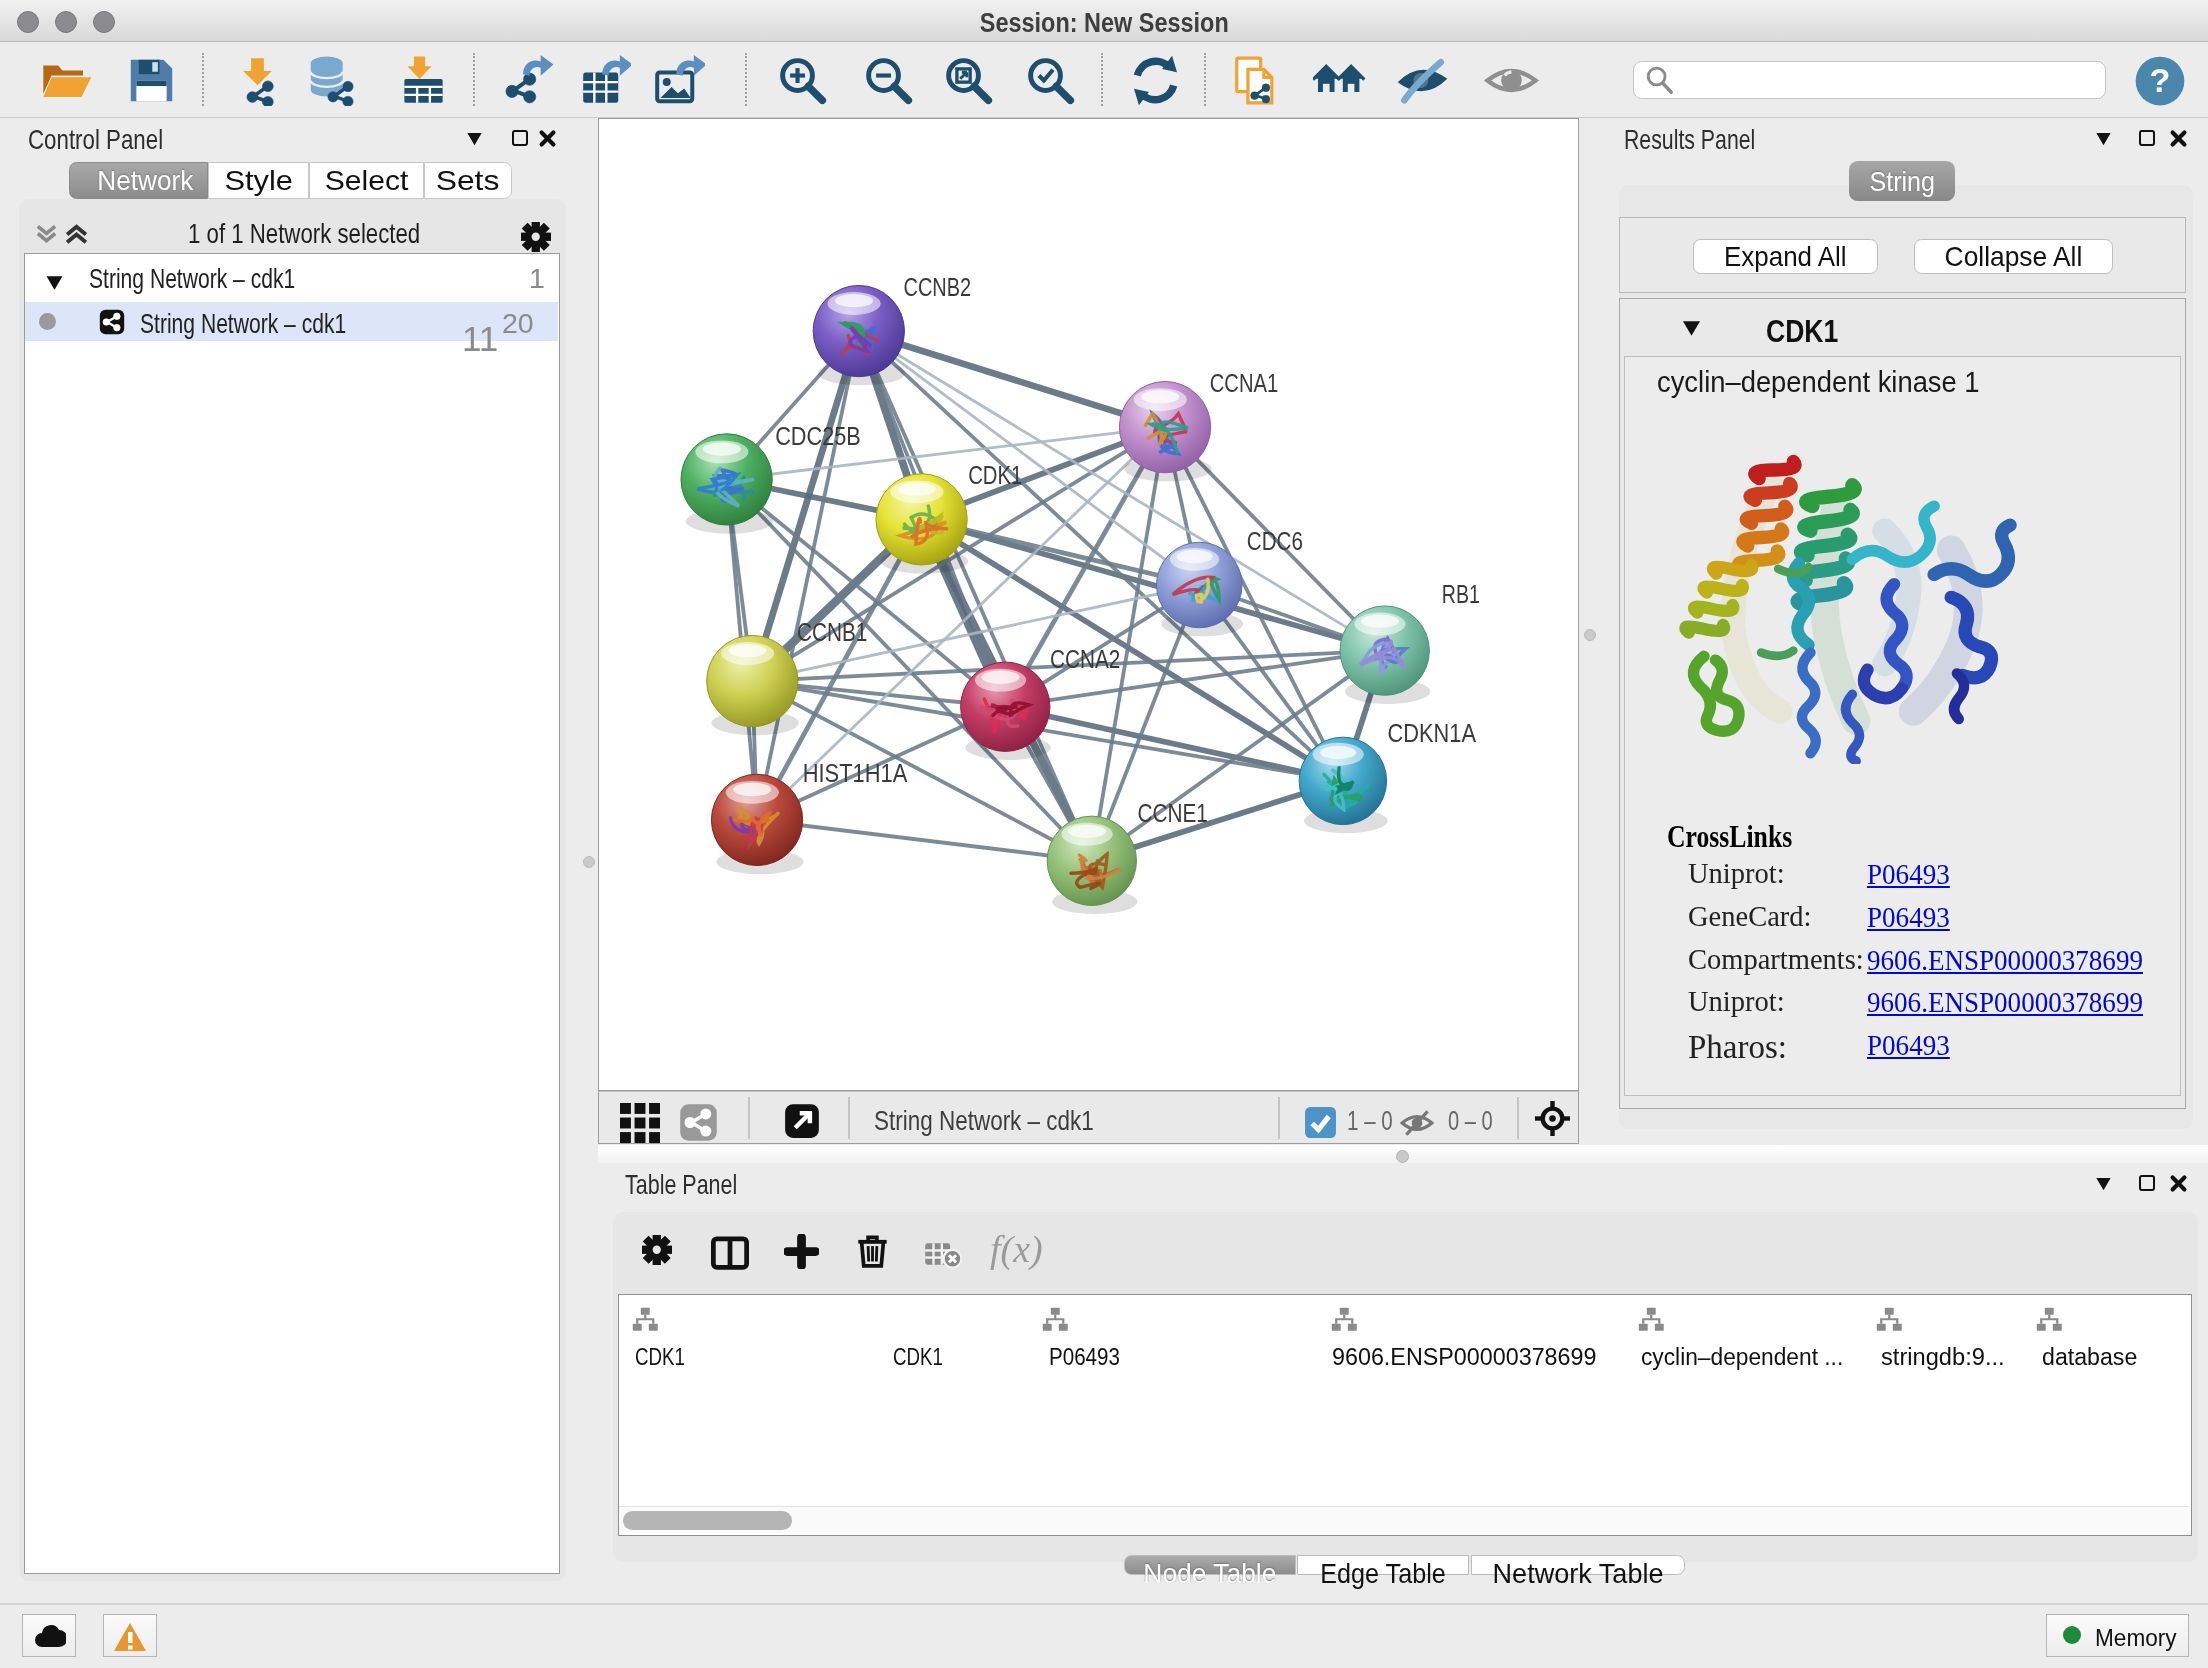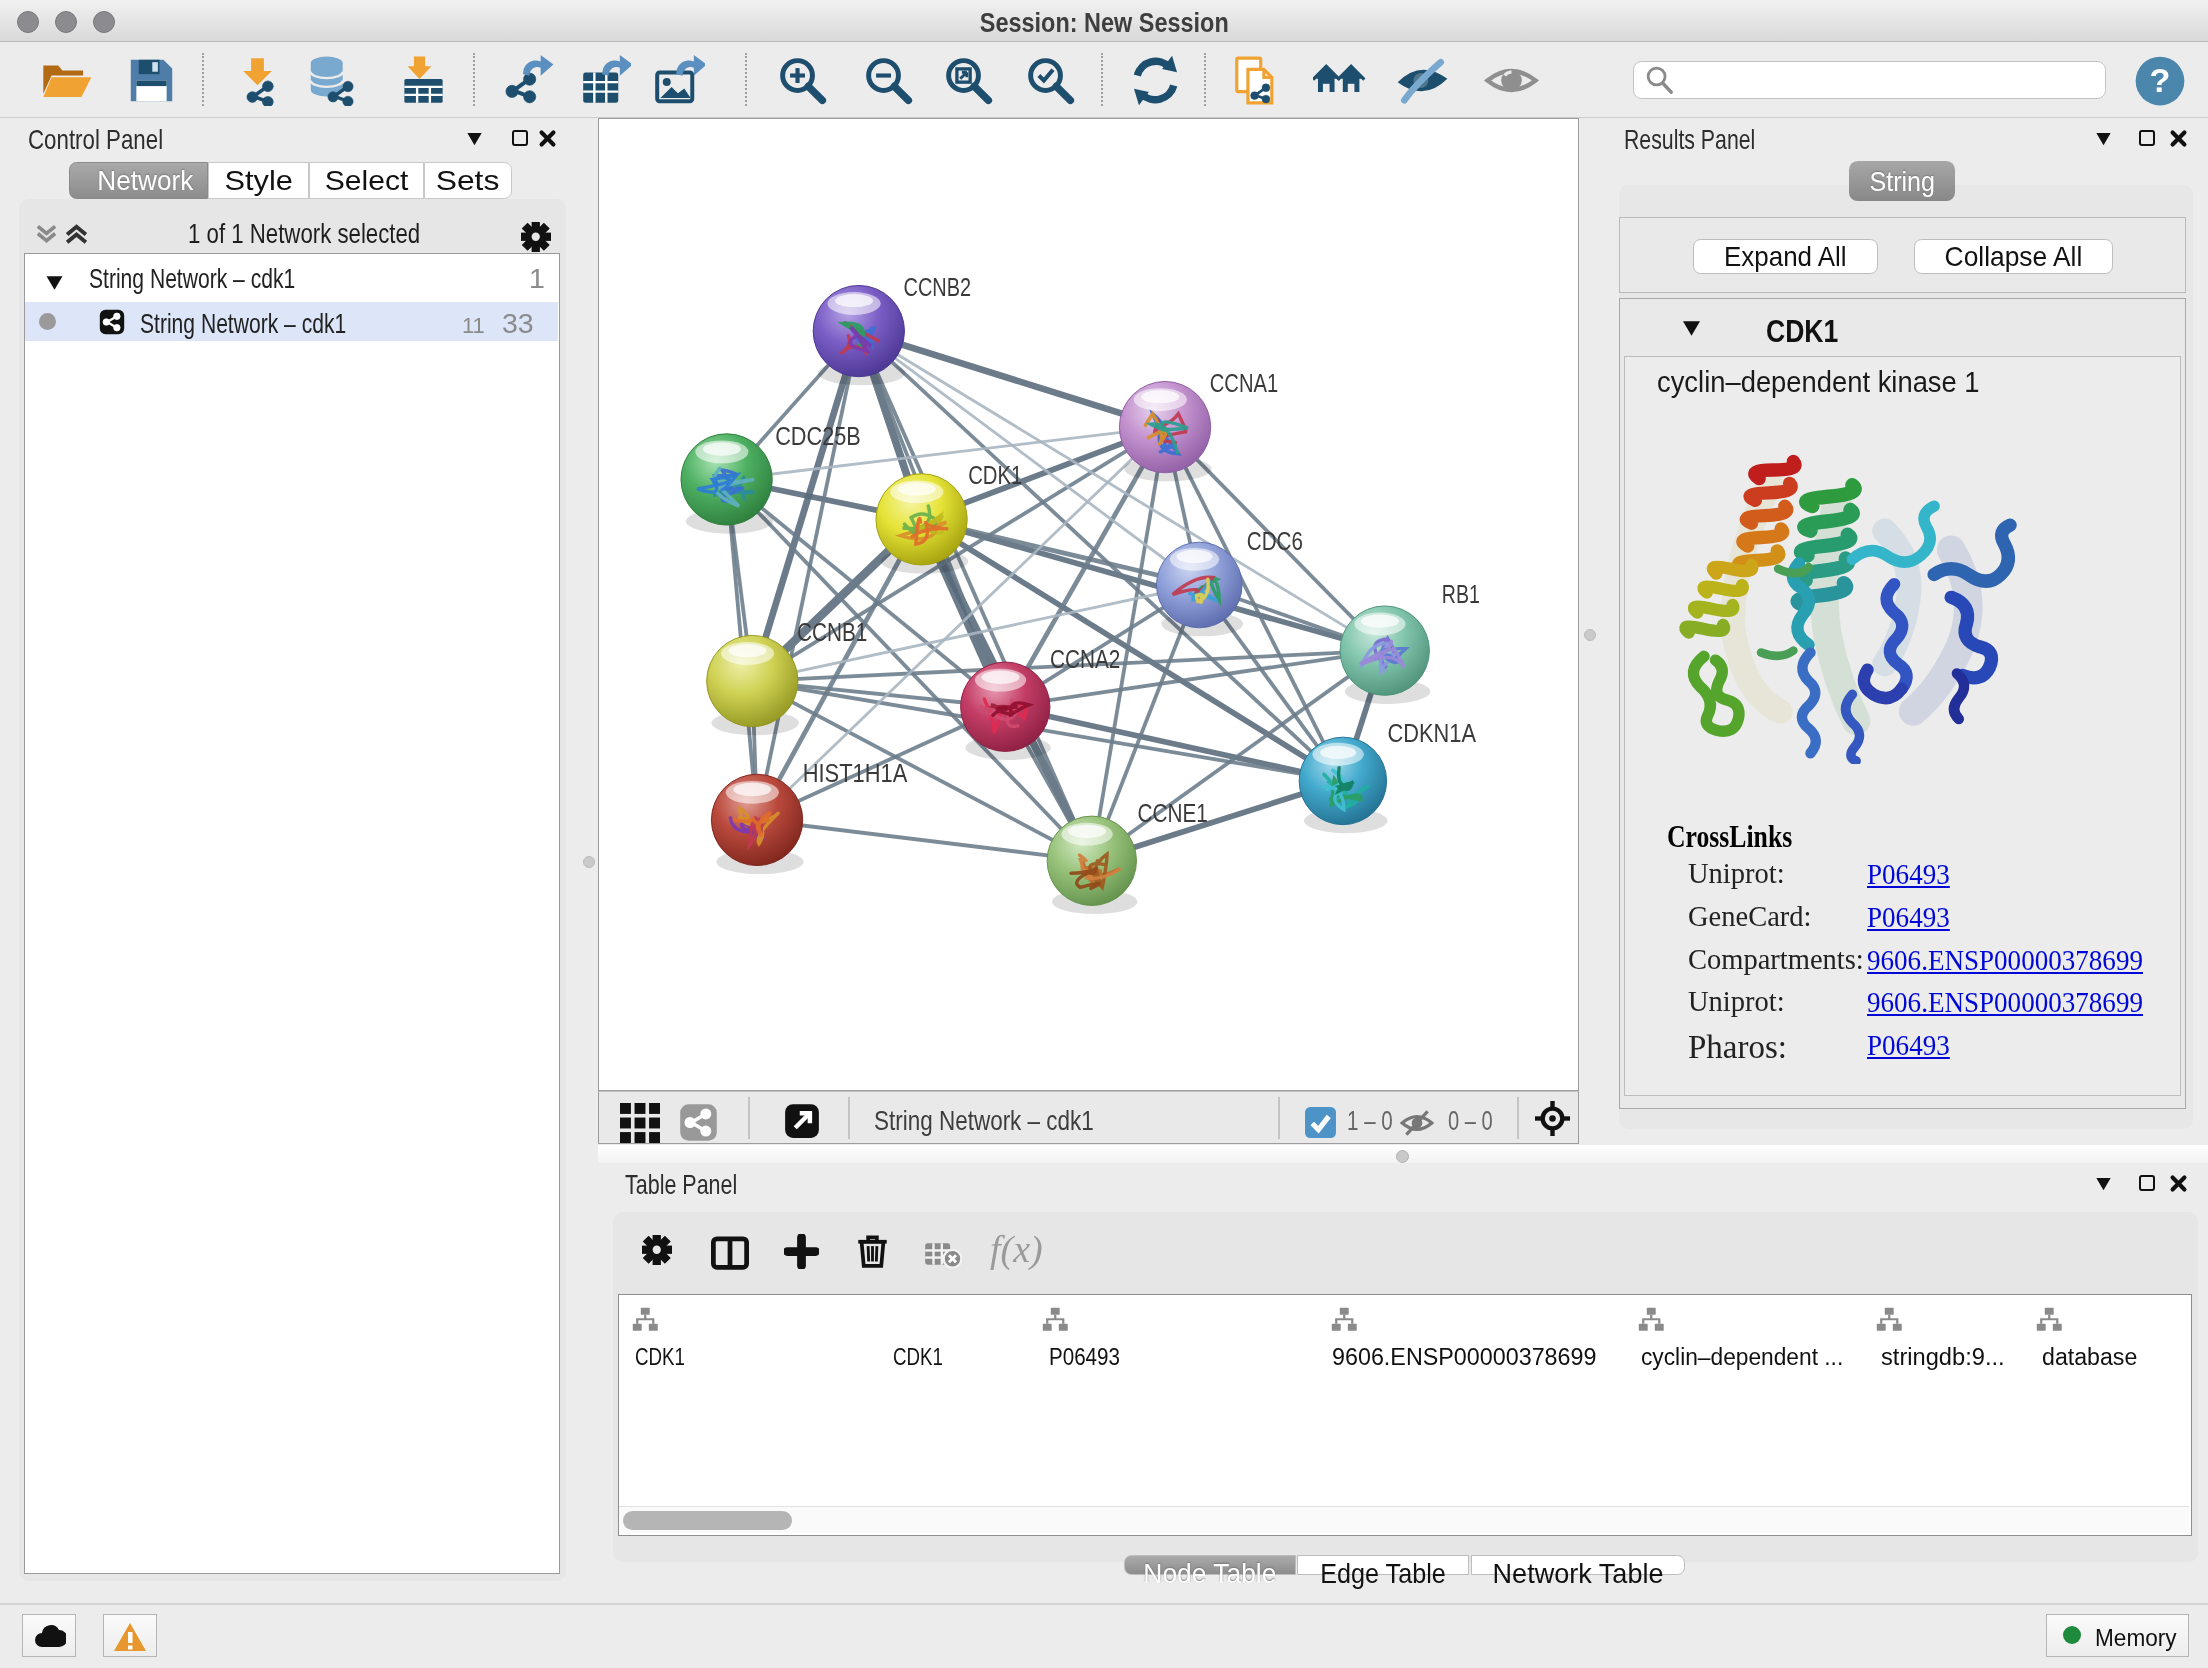--- a/index.html
+++ b/index.html
@@ -267,22 +267,22 @@
       <circle r="11" fill="#111"></circle>
       <circle r="4.5" fill="#e6e6e6"></circle>
     </g>
   </svg>
 
 <div id="netlist">
   <div class="abs" id="m_row1" style="transform:scaleX(0.7395); transform-origin:0 50%; left:64px; top:7.6px; font-size:28.5px; white-space:nowrap;">String Network – cdk1</div>
   <div class="abs" style="left:504px; top:7.6px; font-size:28.5px; color:#8b8b8b;">1</div>
   <div id="row2">
     <div class="abs" id="m_row2" style="transform:scaleX(0.7395); transform-origin:0 50%; left:115px; top:4.8px; font-size:28.5px; white-space:nowrap;">String Network – cdk1</div>
-    <div class="abs" style="left:437px; top:11px; font-size:22px; color:#8b8b8b;">11</div>
-    <div class="abs" style="left:477px; top:4.8px; font-size:28.5px; color:#8b8b8b;">33</div>
+    <div class="abs" style="left:437px; top:17px; font-size:35px; color:#8b8b8b;">11</div>
+    <div class="abs" style="left:477px; top:4.8px; font-size:28.5px; color:#8b8b8b;">20</div>
   </div>
 </div>
 <svg class="abs" style="left:43px; top:275px;" width="23" height="16" viewBox="0 0 32 28">
     <path d="M2 2 L30 2 L16 26 Z" fill="#111"></path>
   </svg>
 <div class="dot" style="left:39px; top:313px; width:17px; height:17px; background:#9a9a9a;"></div>
 <svg class="abs" style="left:99px; top:309px;" width="26" height="26" viewBox="0 0 32 32">
     <rect x="1" y="1" width="30" height="30" rx="7" fill="#111"></rect>
     <g stroke="#fff" fill="#fff">
       <line x1="10" y1="16" x2="22" y2="9" stroke-width="3"></line>

